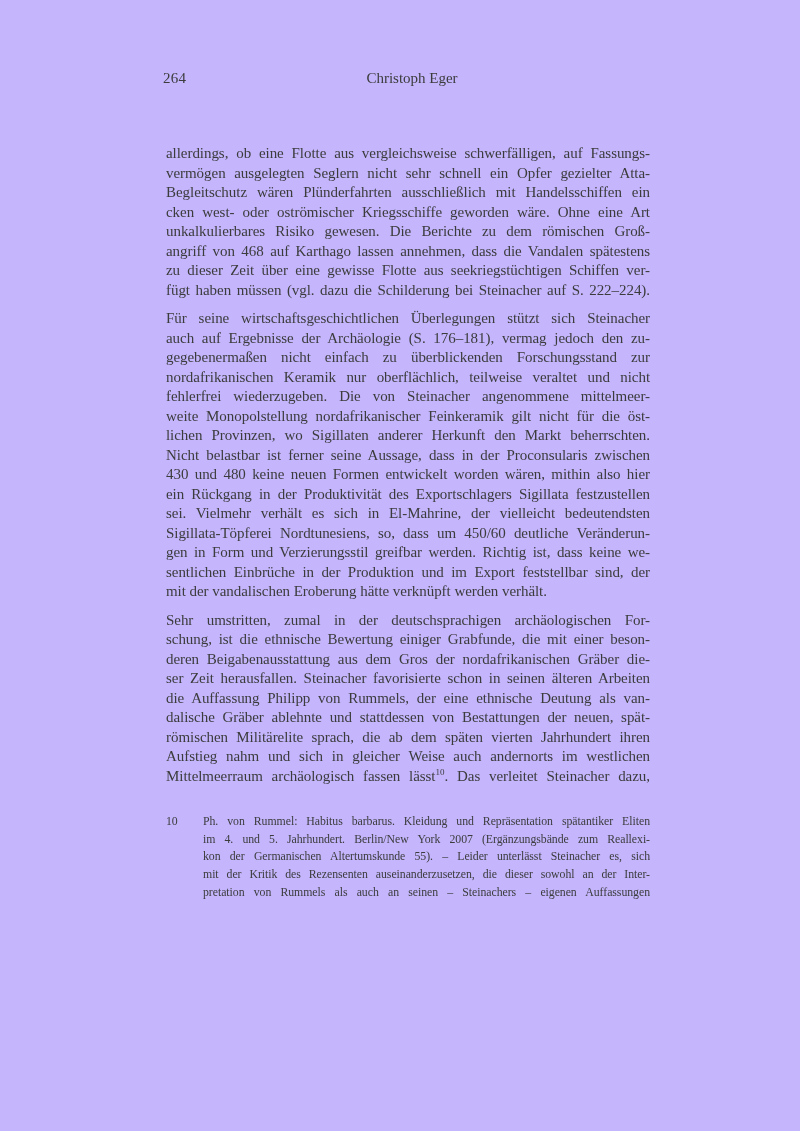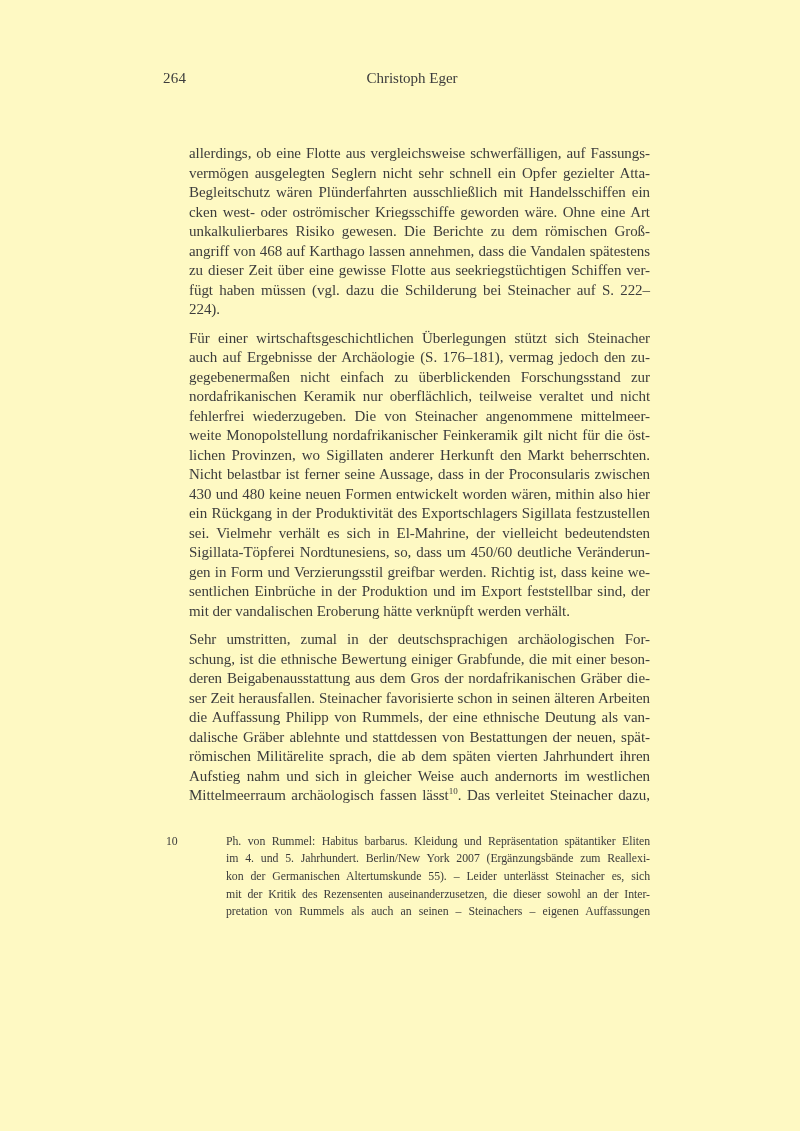--- a/index.html
+++ b/index.html
@@ -4,41 +4,40 @@
 <style>
   html, body { margin: 0; padding: 0; }
   body {
     width: 800px; height: 1131px;
     background: #ffffff;
     font-family: "Liberation Serif", "DejaVu Serif", serif;
     color: #3c3c3c;
     position: relative;
     overflow: hidden;
   }
-  .page { position: absolute; inset: 0; background: #fef9c3; }
+  .page { position: absolute; inset: 0; background: #c4b5fd; }
 
   .running-header {
     position: absolute; top: 68px; left: 166px; width: 484px; height: 20px;
     font-size: 15px; line-height: 20px;
   }
   .page-num { position: absolute; left: -3px; top: 0; letter-spacing: 0.3px; }
   .running-head { position: absolute; left: 8px; right: 0; text-align: center; }
 
   .content {
     position: absolute; top: 144px; left: 166px; width: 484px;
     font-size: 15px; line-height: 19.5px;
     letter-spacing: -0.05px;
   }
   .para { margin: 0 0 9px 0; }
   .para:last-of-type { margin-bottom: 0; }
   .line {
     text-align: justify;
     text-align-last: justify;
     white-space: normal;
-    margin-left: 23px;
   }
   .short-last .line:last-child { text-align-last: left; }
 
   .fn-ref {
     font-size: 9px;
     vertical-align: super;
     line-height: 0;
     letter-spacing: 0;
   }
 
@@ -68,21 +67,21 @@
         <div class="line">vermögen ausgelegten Seglern nicht sehr schnell ein Opfer gezielter Atta-</div>
         <div class="line">Begleitschutz wären Plünderfahrten ausschließlich mit Handelsschiffen ein</div>
         <div class="line">cken west- oder oströmischer Kriegsschiffe geworden wäre. Ohne eine Art</div>
         <div class="line">unkalkulierbares Risiko gewesen. Die Berichte zu dem römischen Groß-</div>
         <div class="line">angriff von 468 auf Karthago lassen annehmen, dass die Vandalen spätestens</div>
         <div class="line">zu dieser Zeit über eine gewisse Flotte aus seekriegstüchtigen Schiffen ver-</div>
         <div class="line">fügt haben müssen (vgl. dazu die Schilderung bei Steinacher auf S. 222–224).</div>
       </div>
 
     <div class="para short-last">
-        <div class="line">Für einer wirtschaftsgeschichtlichen Überlegungen stützt sich Steinacher</div>
+        <div class="line">Für seine wirtschaftsgeschichtlichen Überlegungen stützt sich Steinacher</div>
         <div class="line">auch auf Ergebnisse der Archäologie (S. 176–181), vermag jedoch den zu-</div>
         <div class="line">gegebenermaßen nicht einfach zu überblickenden Forschungsstand zur</div>
         <div class="line">nordafrikanischen Keramik nur oberflächlich, teilweise veraltet und nicht</div>
         <div class="line">fehlerfrei wiederzugeben. Die von Steinacher angenommene mittelmeer-</div>
         <div class="line">weite Monopolstellung nordafrikanischer Feinkeramik gilt nicht für die öst-</div>
         <div class="line">lichen Provinzen, wo Sigillaten anderer Herkunft den Markt beherrschten.</div>
         <div class="line">Nicht belastbar ist ferner seine Aussage, dass in der Proconsularis zwischen</div>
         <div class="line">430 und 480 keine neuen Formen entwickelt worden wären, mithin also hier</div>
         <div class="line">ein Rückgang in der Produktivität des Exportschlagers Sigillata festzustellen</div>
         <div class="line">sei. Vielmehr verhält es sich in El-Mahrine, der vielleicht bedeutendsten</div>

